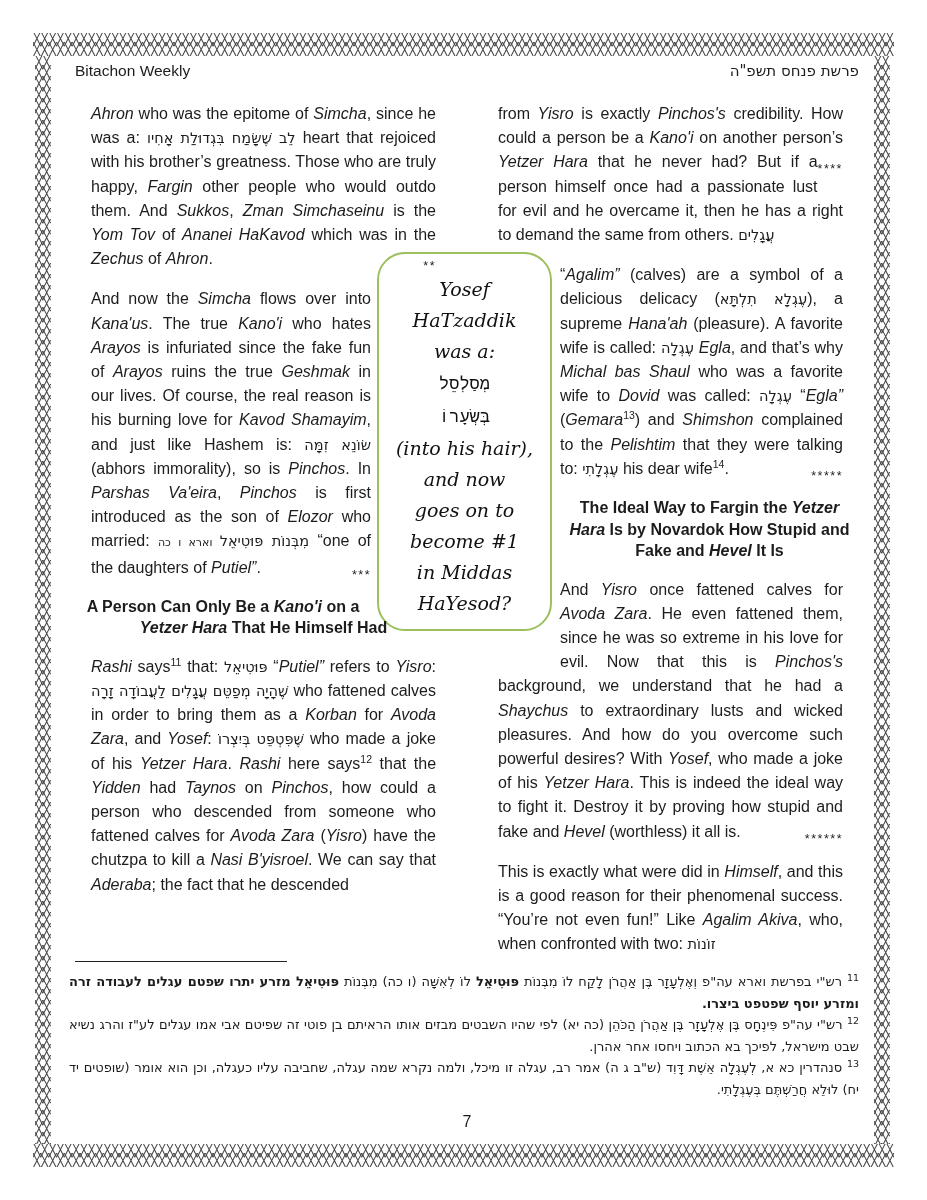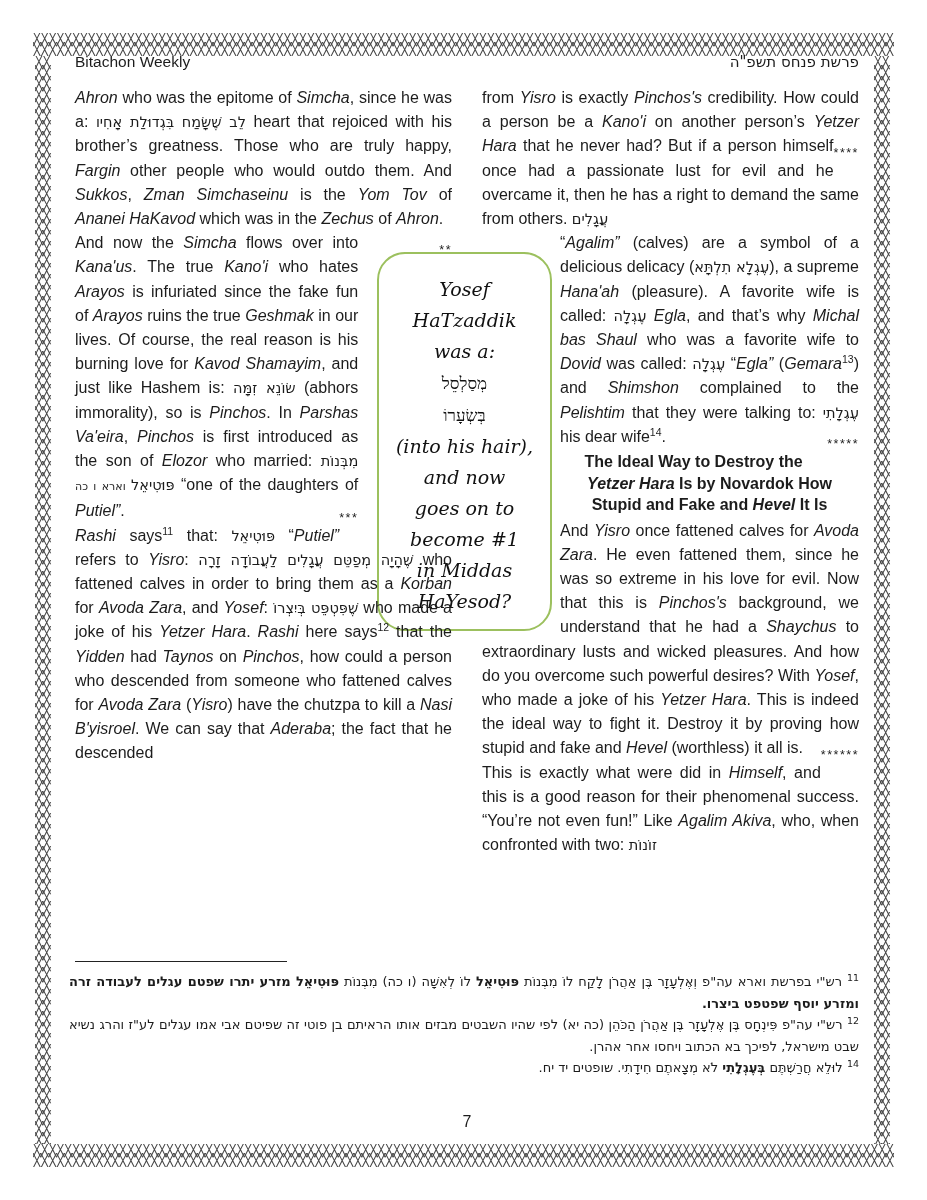--- a/index.html
+++ b/index.html
@@ -10,47 +10,47 @@
   
   .frame{position:absolute;color:#474747;font-family:"DejaVu Sans Mono",monospace;
          font-size:13px;line-height:11px;white-space:pre;overflow:hidden;z-index:0;}
   .frame-h{left:33px;width:861px;height:23px;}
   .frame-top{top:33px;}
   .frame-bottom{top:1144px;}
   .frame-v{top:56px;height:1088px;width:18px;}
   .frame-left{left:35px;}
   .frame-right{left:874px;}
 
-  .header{position:absolute;left:75px;top:53px;width:784px;display:flex;
+  .header{position:absolute;left:75px;top:62px;width:784px;display:flex;
           justify-content:space-between;font-size:15.5px;z-index:2;}
   .header .heb-title{font-family:"DejaVu Sans",sans-serif;font-size:15px;direction:rtl;}
 
   .columns{position:absolute;left:75px;top:86px;width:784px;display:flex;gap:30px;z-index:2;}
   .col{width:377px;font-size:16px;line-height:24.2px;}
-  .col p{margin:0;text-align:justify;}
+  .col p{margin:16px;text-align:justify;}
   .col h3{margin:2px 0 3px 0;font-size:16px;line-height:21.5px;text-align:center;font-weight:bold;}
 
   .spacer-r{float:right;width:81px;height:316px;}
   .spacer-l{float:left;width:78px;height:408px;}
 
   .it{font-style:italic;}
   .bd{font-weight:bold;}
   sup{font-size:10.5px;vertical-align:super;line-height:0;}
   .stars{float:right;font-size:12.5px;letter-spacing:1.5px;margin-top:7px;}
   .heb{font-family:"DejaVu Sans",sans-serif;font-size:14.5px;}
   .hebs{font-family:"DejaVu Sans",sans-serif;font-size:11px;}
 
   
   .callout{
     position:absolute;left:377px;top:252px;width:175px;height:379px;z-index:1;
     border:2.5px solid #9cc05e;border-radius:28px;box-sizing:border-box;
     font-family:"DejaVu Serif",serif;font-style:italic;font-size:19px;line-height:31px;
     text-align:center;white-space:pre-line;padding-top:20px;color:#111;
   }
-  .calheb{font-style:normal;font-family:Liberation Serif, serif;font-size:17px;}
+  .calheb{font-style:normal;font-family:Liberation Mono, monospace;font-size:17px;}
 
   .fn-rule{position:absolute;left:75px;top:961px;width:212px;border-top:1.6px solid #222;z-index:2;}
   .footnotes{position:absolute;left:69px;top:971px;width:790px;direction:rtl;z-index:2;
              font-family:"DejaVu Sans",sans-serif;font-size:13px;line-height:21.5px;text-align:justify;}
   .footnotes p{margin:0;}
   .footnotes sup{font-size:9.5px;}
 
   .pagenum{position:absolute;left:75px;top:1113px;width:784px;text-align:center;
            font-size:16px;z-index:2;}
 </style>
@@ -285,32 +285,33 @@
 goes on to
 become #1
 in Middas
 HaYesod?</span></div>
 
 <div class="columns">
   <div class="col">
     <p><span class="it">Ahron</span><span> who was the epitome of </span><span class="it">Simcha</span><span>, since he was a: </span><span class="heb">לֵב שֶׁשָּׂמַח בִּגְדוּלַת אָחִיו</span><span> heart that rejoiced with his brother’s greatness. Those who are truly happy, </span><span class="it">Fargin</span><span> other people who would outdo them. And </span><span class="it">Sukkos</span><span>, </span><span class="it">Zman Simchaseinu</span><span> is the </span><span class="it">Yom Tov</span><span> of </span><span class="it">Ananei HaKavod</span><span> which was in the </span><span class="it">Zechus</span><span> of </span><span class="it">Ahron</span><span>.</span><span class="stars">**</span></p>
     <div class="spacer-r"></div>
     <p><span>And now the </span><span class="it">Simcha</span><span> flows over into </span><span class="it">Kana'us</span><span>. The true </span><span class="it">Kano'i</span><span> who hates </span><span class="it">Arayos</span><span> is infuriated since the fake fun of </span><span class="it">Arayos</span><span> ruins the true </span><span class="it">Geshmak</span><span> in our lives. Of course, the real reason is his burning love for </span><span class="it">Kavod Shamayim</span><span>, and just like Hashem is: </span><span class="heb">שׂוֹנֵא זִמָּה</span><span> (abhors immorality), so is </span><span class="it">Pinchos</span><span>. In </span><span class="it">Parshas Va'eira</span><span>, </span><span class="it">Pinchos</span><span> is first introduced as the son of </span><span class="it">Elozor</span><span> who married: </span><span class="heb">מִבְּנוֹת פּוּטִיאֵל</span><span class="hebs"> וארא ו כה</span><span> “one of the daughters of </span><span class="it">Putiel”</span><span>.</span><span class="stars">***</span></p>
+    <h3><span>A Person Can Only Be a </span><span class="it">Kano'i</span><span> on a </span><span class="it">Yetzer Hara</span><span> That He Himself Had</span></h3>
     <p><span class="it">Rashi</span><span> says</span><sup>11</sup><span> that: </span><span class="heb">פּוּטִיאֵל</span><span> “</span><span class="it">Putiel”</span><span> refers to </span><span class="it">Yisro</span><span>: </span><span class="heb">שֶׁהָיָה מְפַטֵּם עֲגָלִים לַעֲבוֹדָה זָרָה</span><span> who fattened calves in order to bring them as a </span><span class="it">Korban</span><span> for </span><span class="it">Avoda Zara</span><span>, and </span><span class="it">Yosef</span><span>: </span><span class="heb">שֶׁפִּטְפֵּט בְּיִצְרוֹ</span><span> who made a joke of his </span><span class="it">Yetzer Hara</span><span>. </span><span class="it">Rashi</span><span> here says</span><sup>12</sup><span> that the </span><span class="it">Yidden</span><span> had </span><span class="it">Taynos</span><span> on </span><span class="it">Pinchos</span><span>, how could a person who descended from someone who fattened calves for </span><span class="it">Avoda Zara</span><span> (</span><span class="it">Yisro</span><span>) have the chutzpa to kill a </span><span class="it">Nasi B'yisroel</span><span>. We can say that </span><span class="it">Aderaba</span><span>; the fact that he descended</span></p>
   </div>
   <div class="col">
     <p><span>from </span><span class="it">Yisro</span><span> is exactly </span><span class="it">Pinchos's</span><span> credibility. How could a person be a </span><span class="it">Kano'i</span><span> on another person’s </span><span class="it">Yetzer Hara</span><span> that he never had? </span><span class="stars">****</span><span> But if a person himself once had a passionate lust for evil and he overcame it, then he has a right to demand the same from others. </span><span class="heb">עֲגָלִים</span></p>
     <div class="spacer-l"></div>
     <p><span>“</span><span class="it">Agalim”</span><span> (calves) are a symbol of a delicious delicacy (</span><span class="heb">עֶגְלָא תִלְתָּא</span><span>), a supreme </span><span class="it">Hana'ah</span><span> (pleasure). A favorite wife is called: </span><span class="heb">עֶגְלָה</span><span> </span><span class="it">Egla</span><span>, and that’s why </span><span class="it">Michal bas Shaul</span><span> who was a favorite wife to </span><span class="it">Dovid</span><span> was called: </span><span class="heb">עֶגְלָה</span><span> “</span><span class="it">Egla”</span><span> (</span><span class="it">Gemara</span><sup>13</sup><span>) and </span><span class="it">Shimshon</span><span> complained to the </span><span class="it">Pelishtim</span><span> that they were talking to: </span><span class="heb">עֶגְלָתִי</span><span> his dear wife</span><sup>14</sup><span>.</span><span class="stars">*****</span></p>
-    <h3><span>The Ideal Way to Destroy the </span><span class="it">Yetzer Hara</span><span> Is by Novardok How Stupid and Fake and </span><span class="it">Hevel</span><span> It Is</span></h3>
+    <h3><span>The Ideal Way to Fargin the </span><span class="it">Yetzer Hara</span><span> Is by Novardok How Stupid and Fake and </span><span class="it">Hevel</span><span> It Is</span></h3>
     <p><span>And </span><span class="it">Yisro</span><span> once fattened calves for </span><span class="it">Avoda Zara</span><span>. He even fattened them, since he was so extreme in his love for evil. Now that this is </span><span class="it">Pinchos's</span><span> background, we understand that he had a </span><span class="it">Shaychus</span><span> to extraordinary lusts and wicked pleasures. And how do you overcome such powerful desires? With </span><span class="it">Yosef</span><span>, who made a joke of his </span><span class="it">Yetzer Hara</span><span>. This is indeed the ideal way to fight it. Destroy it by proving how stupid and fake and </span><span class="it">Hevel</span><span> (worthless) it all is.</span><span class="stars">******</span></p>
     <p><span>This is exactly what were did in </span><span class="it">Himself</span><span>, and this is a good reason for their phenomenal success. “You’re not even fun!” Like </span><span class="it">Agalim Akiva</span><span>, who, when confronted with two: </span><span class="heb">זוֹנוֹת</span></p>
   </div>
 </div>
 
 <div class="fn-rule"></div>
 <div class="footnotes">
   <p class="fn"><sup>11</sup> <span><span>רש"י בפרשת וארא עה"פ וְאֶלְעָזָר בֶּן אַהֲרֹן לָקַח לוֹ מִבְּנוֹת </span><span class="bd">פּוּטִיאֵל</span><span> לוֹ לְאִשָּׁה (ו כה) מִבְּנוֹת </span><span class="bd">פּוּטִיאֵל מזרע יתרו שפטם עגלים לעבודה זרה ומזרע יוסף שפטפט ביצרו.</span></span></p>
   <p class="fn"><sup>12</sup> <span><span>רש"י עה"פ פִּינְחָס בֶּן אֶלְעָזָר בֶּן אַהֲרֹן הַכֹּהֵן (כה יא) לפי שהיו השבטים מבזים אותו הראיתם בן פוטי זה שפיטם אבי אמו עגלים לע"ז והרג נשיא שבט מישראל, לפיכך בא הכתוב ויחסו אחר אהרן.</span></span></p>
-  <p class="fn"><sup>14</sup> <span><span>לוּלֵא חֲרַשְׁתֶּם </span><span class="bd">בְּעֶגְלָתִי</span><span> לֹא מְצָאתֶם חִידָתִי. שופטים יד יח.</span></span></p>
+  <p class="fn"><sup>13</sup> <span><span>סנהדרין כא א, לְעֶגְלָה אֵשֶׁת דָּוִד (ש"ב ג ה) אמר רב, עגלה זו מיכל, ולמה נקרא שמה עגלה, שחביבה עליו כעגלה, וכן הוא אומר (שופטים יד יח) לוּלֵא חֲרַשְׁתֶּם בְּעֶגְלָתִי.</span></span></p>
 </div>
 
 <div class="pagenum">7</div>
 
 </body></html>

